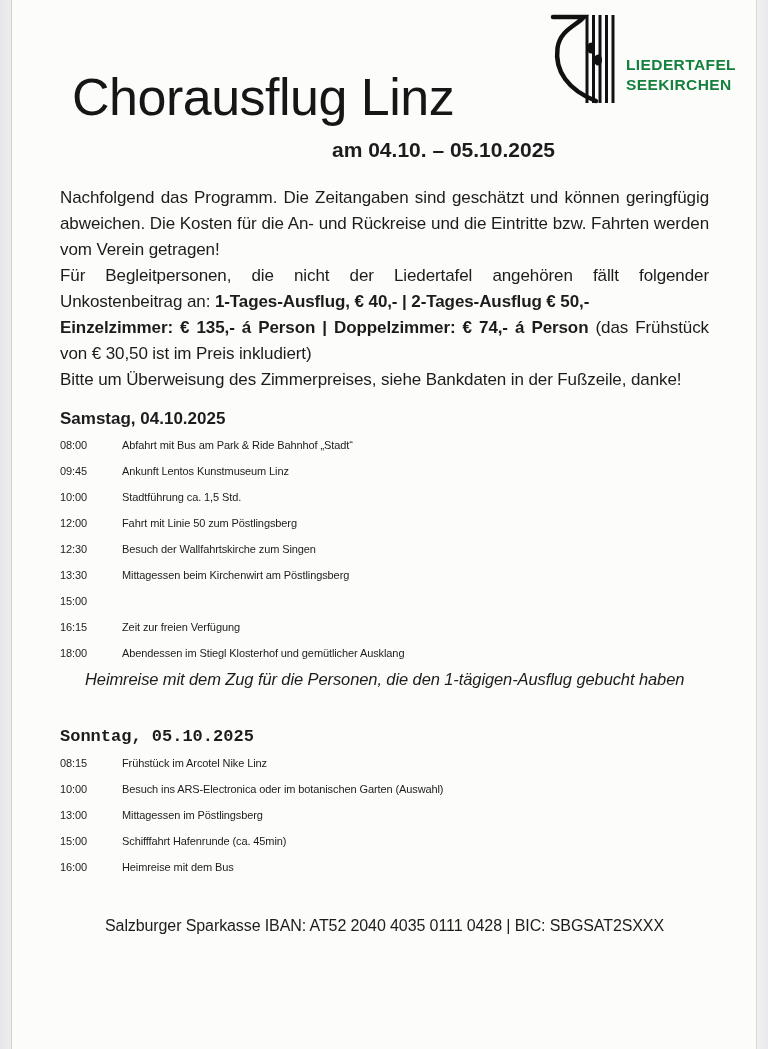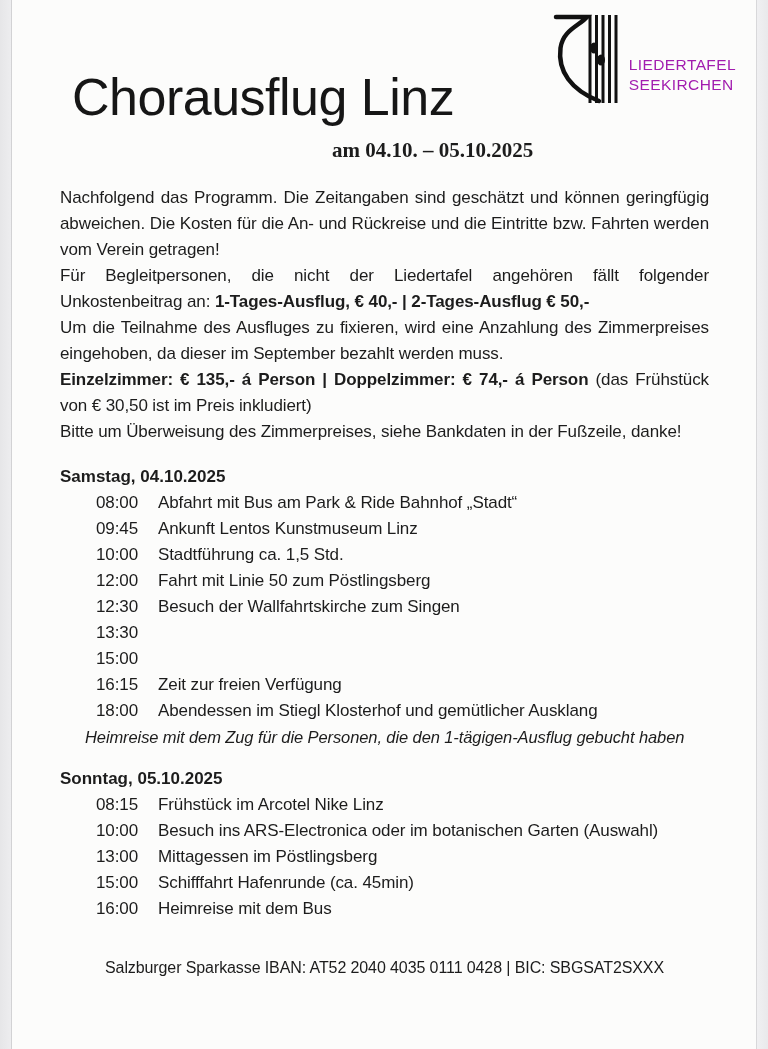--- a/index.html
+++ b/index.html
@@ -30,53 +30,52 @@
     padding: 64px 47px 0 48px;
   }
   
   .logo {
     position: absolute; top: 13px; right: 20px;
     display: flex; align-items: flex-end; gap: 7px;
     height: 92px;
   }
   .logo svg { display: block; }
   .logo-text {
-    font-weight: 400; font-size: 15.5px; line-height: 20px;
-    letter-spacing: 0.4px; color: #a21caf;
+    font-weight: 700; font-size: 15.5px; line-height: 20px;
+    letter-spacing: 0.4px; color: #15803d;
     padding-bottom: 10px;
   }
   
   .doc-title {
     font-size: 52px; font-weight: 400; letter-spacing: -0.5px;
     line-height: 42px; margin: 12px; color: #161616;
   }
   .doc-subtitle {
     font-size: 21px; font-weight: 700; line-height: 26px;
-    margin-top: 19px; padding-left: 272px; white-space: nowrap; font-family: Liberation Serif, serif;
+    margin-top: 19px; padding-left: 272px; white-space: nowrap;
   }
   
   .intro { margin-top: 22px; }
   .intro p {
     margin: 0;
     font-size: 17px; line-height: 26px;
     text-align: justify;
     letter-spacing: -0.1px;
   }
   .intro p b { letter-spacing: -0.1px; }
   
   .day-heading {
     font-size: 17px; font-weight: 700; line-height: 26px;
     margin: 0;
   }
-  .day-heading.saturday-gap { margin-top: 19px; }
-  .day-heading.sunday-gap { margin-top: 16px; }
+  .day-heading.saturday-gap { margin-top: 13px; }
+  .day-heading.sunday-gap { margin-top: 32px; font-family: Liberation Mono, monospace; }
   .sched-row {
-    display: flex; font-size: 17px; line-height: 26px;
+    display: flex; font-size: 11px; line-height: 26px;
     letter-spacing: -0.1px;
-    margin-left: 36px;
   }
   .sched-time { width: 62px; flex: 0 0 62px; }
   .sched-note {
     font-size: 16.5px; font-style: italic; line-height: 26px;
     padding-left: 25px; letter-spacing: -0.1px;
   }
   
   .footer-bank {
     margin-top: 35px;
     text-align: center;
@@ -116,21 +115,20 @@
   </div>
 
   <div class="content">
 
     <h1 class="doc-title">Chorausflug Linz</h1>
     <div class="doc-subtitle">am 04.10. – 05.10.2025</div>
 
     <div class="intro">
       <p>Nachfolgend das Programm. Die Zeitangaben sind geschätzt und können geringfügig abweichen. Die Kosten für die An- und Rückreise und die Eintritte bzw. Fahrten werden vom Verein getragen!</p>
       <p><span>Für Begleitpersonen, die nicht der Liedertafel angehören fällt folgender Unkostenbeitrag an: </span><b>1-Tages-Ausflug, € 40,- | 2-Tages-Ausflug € 50,-</b></p>
-      <p>Um die Teilnahme des Ausfluges zu fixieren, wird eine Anzahlung des Zimmerpreises eingehoben, da dieser im September bezahlt werden muss.</p>
       <p><b>Einzelzimmer: € 135,- á Person | Doppelzimmer: € 74,- á Person</b><span> (das Frühstück von € 30,50 ist im Preis inkludiert)</span></p>
       <p>Bitte um Überweisung des Zimmerpreises, siehe Bankdaten in der Fußzeile, danke!</p>
     </div>
 
     <h2 class="day-heading saturday-gap">Samstag, 04.10.2025</h2>
     <div>
       <div class="sched-row">
           <span class="sched-time">08:00</span>
           <span>Abfahrt mit Bus am Park &amp; Ride Bahnhof „Stadt“</span>
         </div>
@@ -145,20 +143,21 @@
       <div class="sched-row">
           <span class="sched-time">12:00</span>
           <span>Fahrt mit Linie 50 zum Pöstlingsberg</span>
         </div>
       <div class="sched-row">
           <span class="sched-time">12:30</span>
           <span>Besuch der Wallfahrtskirche zum Singen</span>
         </div>
       <div class="sched-row">
           <span class="sched-time">13:30</span>
+          <span>Mittagessen beim Kirchenwirt am Pöstlingsberg</span>
         </div>
       <div class="sched-row">
           <span class="sched-time">15:00</span>
         </div>
       <div class="sched-row">
           <span class="sched-time">16:15</span>
           <span>Zeit zur freien Verfügung</span>
         </div>
       <div class="sched-row">
           <span class="sched-time">18:00</span>

